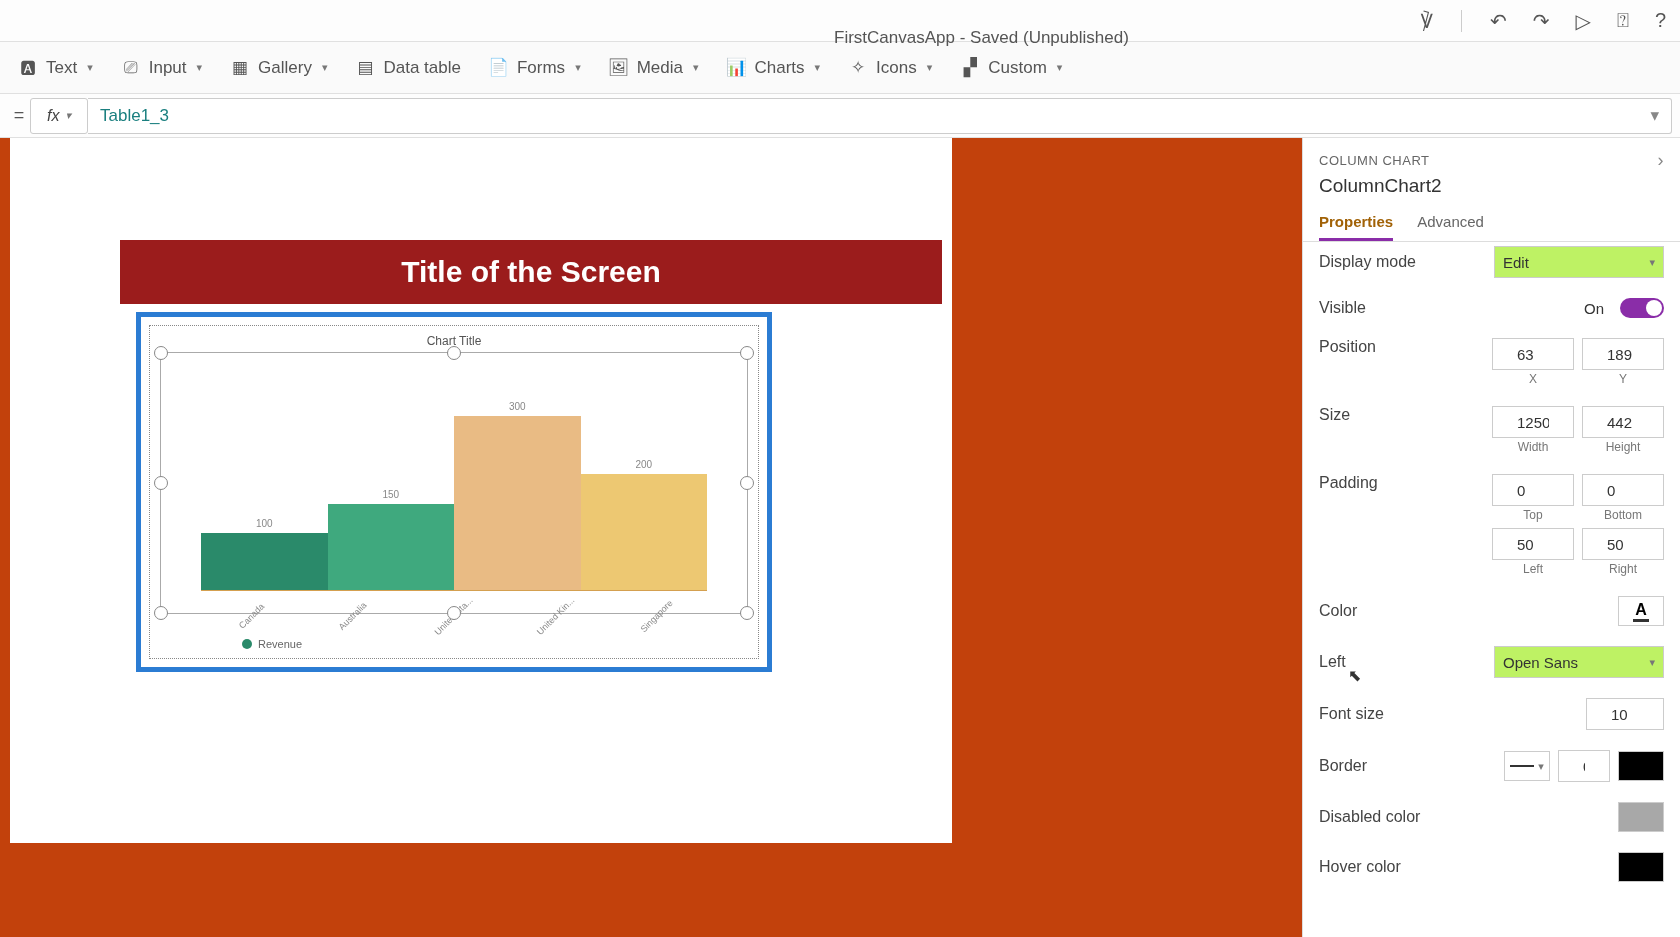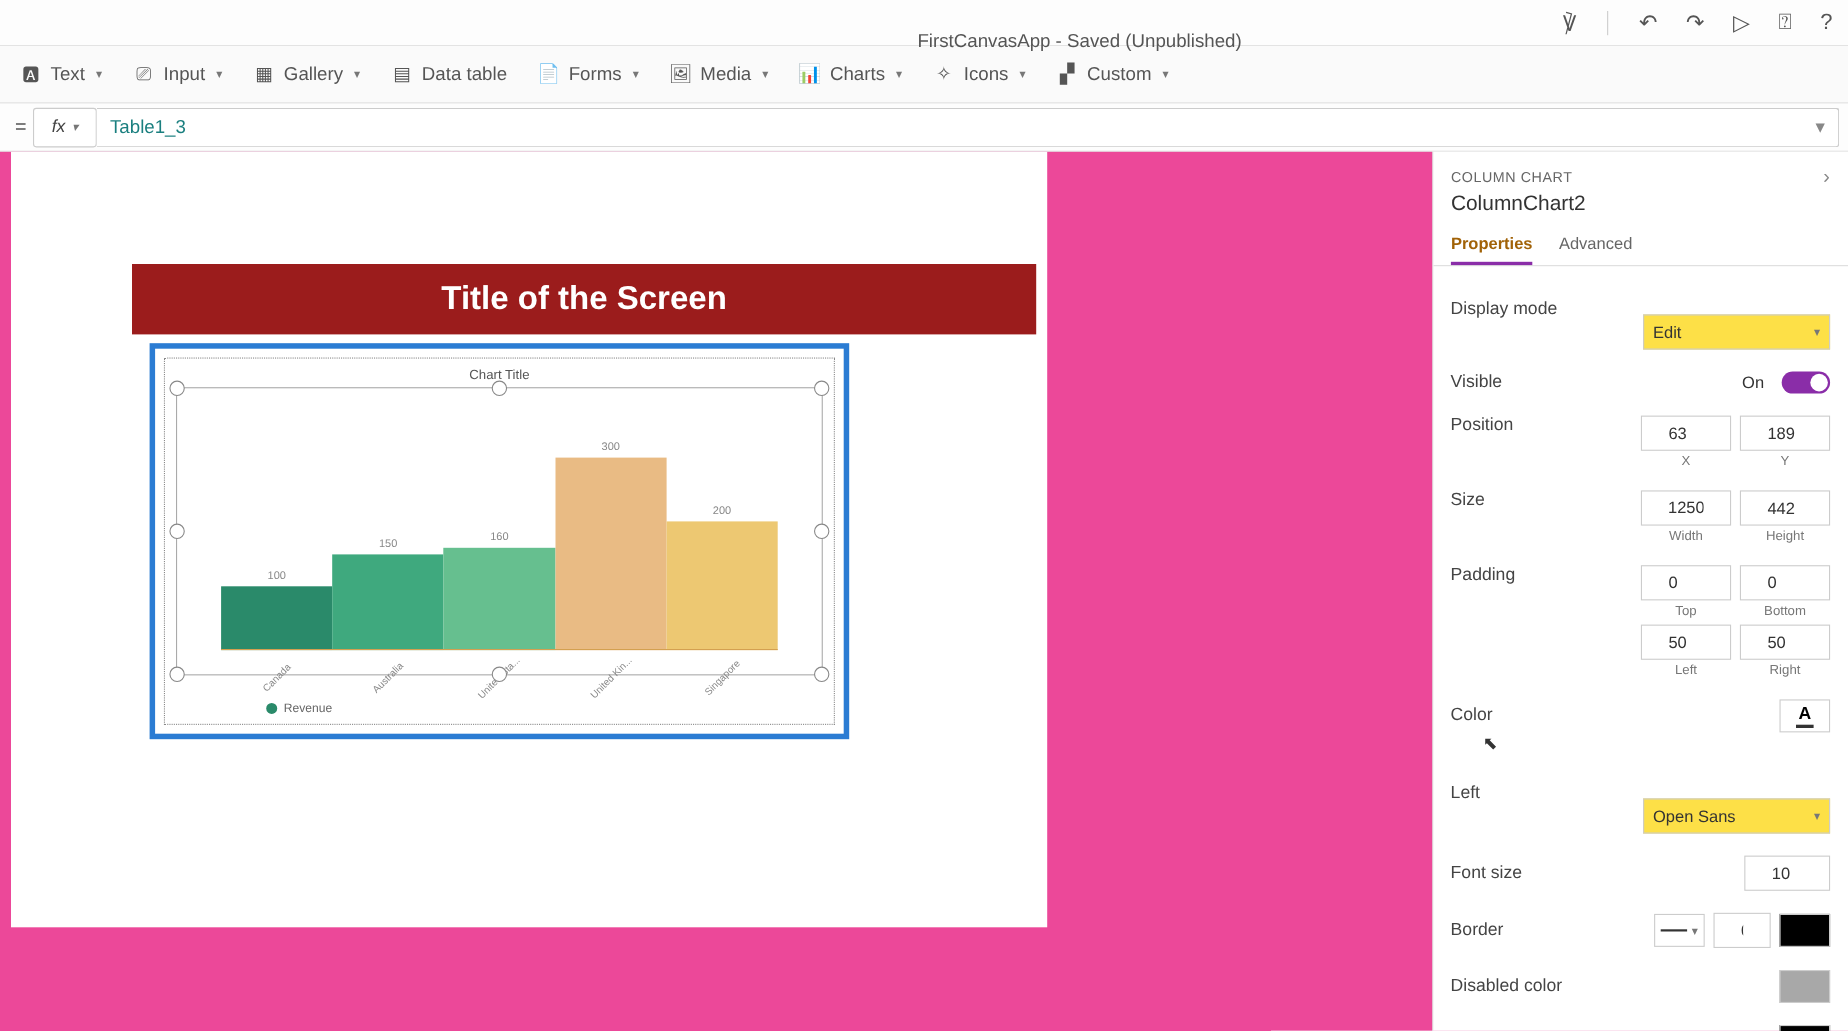--- a/index.html
+++ b/index.html
@@ -20,21 +20,21 @@
 
 
 .formula-row { height: 44px; display: flex; align-items: center; padding: 0 8px; border-bottom: 1px solid #e0e0e0; }
 .eq { width: 22px; text-align: center; color: #555; font-size: 18px; }
 .fx-box { width: 58px; height: 36px; border: 1px solid #ccc; border-radius: 3px; display: flex; align-items: center; justify-content: center; gap: 4px; background: #fff; color: #444; font-style: italic; }
 .formula-input { flex: 1; height: 36px; border: 1px solid #ccc; border-left: none; border-radius: 0 3px 3px 0; padding: 0 12px; background: #fff; color: #1a7f7f; font-family: Consolas, monospace; font-size: 17px; display: flex; align-items: center; }
 .formula-expand { margin-left: auto; color: #888; }
 
 
 .main { display: flex; height: calc(937px - 42px - 52px - 44px); }
-.canvas-area { flex: 1; background: #ec4899; position: relative; padding: 0; }
+.canvas-area { flex: 1; background: #c2410c; position: relative; padding: 0; }
 
 .screen-frame { position: absolute; left: 120px; top: 102px; width: 822px; background: #fff; }
 .screen-header { height: 64px; background: #9b1c1c; color: #fff; display: flex; align-items: center; justify-content: center; font-size: 30px; font-weight: 700; }
 .chart-selection { position: absolute; top: 72px; left: 16px; width: 636px; height: 360px; border: 5px solid #2b7cd3; }
 .chart-dotted { position: absolute; inset: 8px; border: 1px dotted #888; }
 .chart-inner-box { position: absolute; top: 26px; left: 10px; right: 10px; height: 262px; border: 1px solid #aaa; }
 .chart-title-label { position: absolute; top: 8px; left: 50%; transform: translateX(-50%); font-size: 12px; color: #555; }
 
 .handle { position: absolute; width: 14px; height: 14px; background: #fff; border: 1px solid #888; border-radius: 50%; }
 .h1 { top: -7px; left: -7px; } .h2 { top: -7px; left: 50%; margin-left: -7px; } .h3 { top: -7px; right: -7px; }
@@ -57,21 +57,21 @@
 .props-header .arrow { font-size: 18px; color: #888; }
 .control-name { padding: 0 16px 8px; font-size: 19px; color: #333; }
 .tabs { display: flex; gap: 24px; padding: 0 16px; border-bottom: 1px solid #ddd; }
 .tab { padding: 8px 0; font-size: 15px; color: #666; cursor: pointer; }
 .tab.active { color: #a16207; font-weight: 600; border-bottom: 3px solid #8a2da8; }
 
 .props-body { flex: 1; overflow-y: auto; padding: 4px 16px 18px; }
 .prop-row { display: flex; align-items: center; padding: 10px 0; }
 .prop-label { flex: 1; color: #444; font-size: 16px; }
 .prop-ctl { display: flex; align-items: center; gap: 8px; }
-.dropdown { width: 170px; height: 32px; border: 1px solid #ccc; display: flex; align-items: center; justify-content: space-between; padding: 0 8px; font-size: 15px; color: #333; background: #fde047; margin-top: 40px; }
+.dropdown { width: 170px; height: 32px; border: 1px solid #ccc; display: flex; align-items: center; justify-content: space-between; padding: 0 8px; font-size: 15px; color: #333; background: #bef264; }
 .toggle { width: 44px; height: 20px; background: #8a2da8; border-radius: 10px; position: relative; }
 .toggle::after { content: ''; position: absolute; right: 2px; top: 2px; width: 16px; height: 16px; background: #fff; border-radius: 50%; }
 .toggle-label { font-size: 15px; color: #333; margin-right: 8px; }
 .num-input { width: 82px; height: 32px; border: 1px solid #ccc; padding: 0 24px; font-size: 15px; color: #333; background: #fff; }
 .num-pair { display: flex; flex-direction: column; align-items: center; gap: 2px; }
 .num-sublabel { font-size: 12px; color: #777; }
 .pair-row { display: flex; gap: 8px; }
 .color-swatch { width: 46px; height: 30px; border: 1px solid #ccc; display: flex; align-items: center; justify-content: center; background: #fff; }
 .color-swatch.black { background: #000; }
 .color-swatch.gray { width: 46px; background: #a8a8a8; }
@@ -167,24 +167,20 @@
           <div class="chart-title-label">Chart Title</div>
           <div class="chart-inner-box">
             <div class="bars-area" id="bars-area">
                 <div class="bar-wrap">
                   <div class="bar-label-top" style="bottom: 62.3333px;">100</div>
                   <div class="bar" style="height: 58.3333px; background: rgb(42, 138, 106);"></div>
                 </div>
                 <div class="bar-wrap">
                   <div class="bar-label-top" style="bottom: 91.5px;">150</div>
                   <div class="bar" style="height: 87.5px; background: rgb(63, 169, 126);"></div>
-                </div>
-                <div class="bar-wrap">
-                  <div class="bar-label-top" style="bottom: 97.3333px;">160</div>
-                  <div class="bar" style="height: 93.3333px; background: rgb(102, 191, 143);"></div>
                 </div>
                 <div class="bar-wrap">
                   <div class="bar-label-top" style="bottom: 179px;">300</div>
                   <div class="bar" style="height: 175px; background: rgb(233, 187, 132);"></div>
                 </div>
                 <div class="bar-wrap">
                   <div class="bar-label-top" style="bottom: 120.667px;">200</div>
                   <div class="bar" style="height: 116.667px; background: rgb(237, 200, 114);"></div>
                 </div>
               </div>

